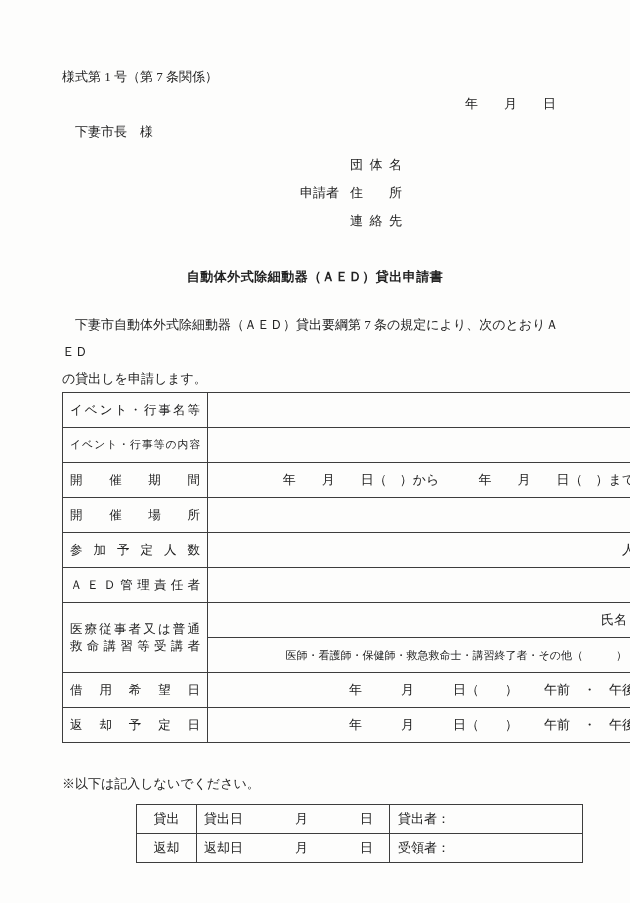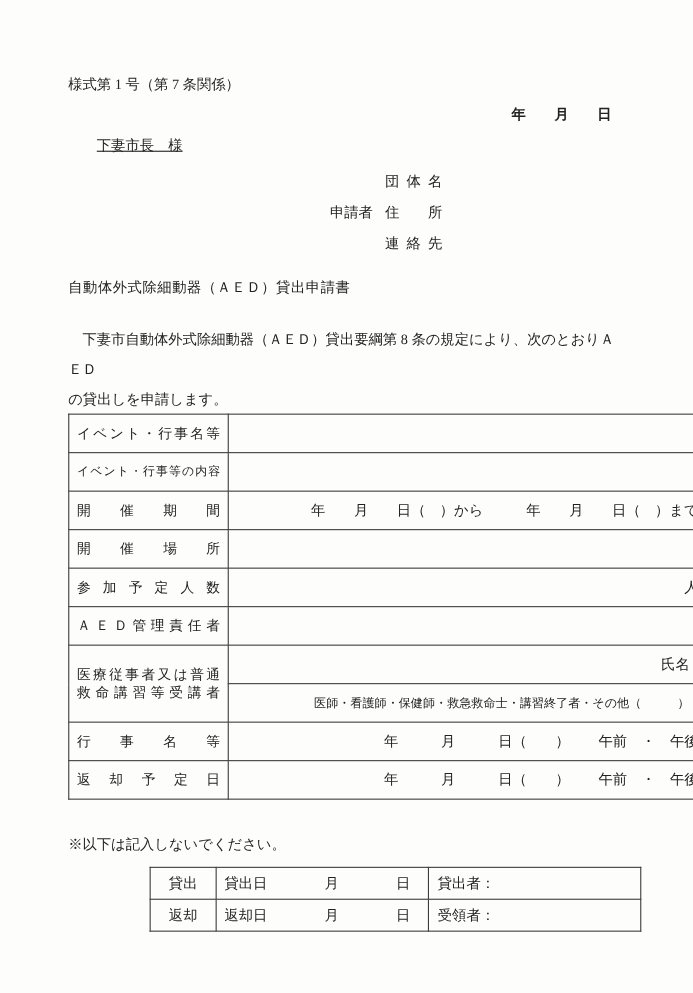--- a/index.html
+++ b/index.html
@@ -20,27 +20,25 @@
     overflow: hidden;
   }
   .form-number {
     line-height: 15px;
   }
   .date-line {
     margin-top: 12px;
     line-height: 15px;
     text-align: right;
     padding-right: 12px;
-    font-weight: bold;
   }
   .addressee {
     margin-top: 13px;
     line-height: 15px;
-    margin-left: 26px;
-    text-decoration: underline;
+    margin-left: 13px;
   }
   .applicant {
     margin-top: 12px;
     margin-left: 238px;
   }
   .app-row {
     height: 28px;
     line-height: 28px;
     white-space: nowrap;
   }
@@ -51,24 +49,25 @@
   }
   .app-label {
     display: inline-block;
     width: 52px;
     margin-left: 11px;
     text-align: justify;
     text-align-last: justify;
     vertical-align: top;
   }
   .doc-title {
-    margin-top: 18px;
-    line-height: 15px;
-    text-align: left;
+    margin-top: 34px;
+    line-height: 15px;
+    text-align: center;
     letter-spacing: 0.5px;
+    font-weight: bold;
   }
   .body-par {
     margin-top: 27px;
     line-height: 27px;
     white-space: pre-line;
   }
   table { border-collapse: collapse; }
   .main-table {
     width: 574px;
     table-layout: fixed;
@@ -153,21 +152,21 @@
     <div class="app-row">
       <span class="app-prefix">申請者</span><span class="app-label">住所</span>
     </div>
     <div class="app-row">
       <span class="app-prefix"></span><span class="app-label">連絡先</span>
     </div>
   </div>
 
   <div class="doc-title">自動体外式除細動器（ＡＥＤ）貸出申請書</div>
 
-  <div class="body-par">　下妻市自動体外式除細動器（ＡＥＤ）貸出要綱第 8 条の規定により、次のとおりＡＥＤ
+  <div class="body-par">　下妻市自動体外式除細動器（ＡＥＤ）貸出要綱第 7 条の規定により、次のとおりＡＥＤ
 の貸出しを申請します。</div>
 
   <table class="main-table">
     <tbody>
       <tr class="r1">
         <td class="label">イベント・行事名等</td>
         <td class="value"></td>
       </tr>
       <tr class="r2">
         <td class="label">イベント・行事等の内容</td>
@@ -191,21 +190,21 @@
       </tr>
       <tr class="r7a">
         <td class="label" rowspan="2">医療従事者又は普通
 救命講習等受講者</td>
         <td class="value left">氏名</td>
       </tr>
       <tr class="r7b">
         <td class="value left small">医師・看護師・保健師・救急救命士・講習終了者・その他（　　　）</td>
       </tr>
       <tr class="r8">
-        <td class="label">行事名等</td>
+        <td class="label">借用希望日</td>
         <td class="value">年　　　月　　　日（　　）　　午前　・　午後</td>
       </tr>
       <tr class="r9">
         <td class="label">返却予定日</td>
         <td class="value">年　　　月　　　日（　　）　　午前　・　午後</td>
       </tr>
     </tbody>
   </table>
 
   <div class="note">※以下は記入しないでください。</div>

